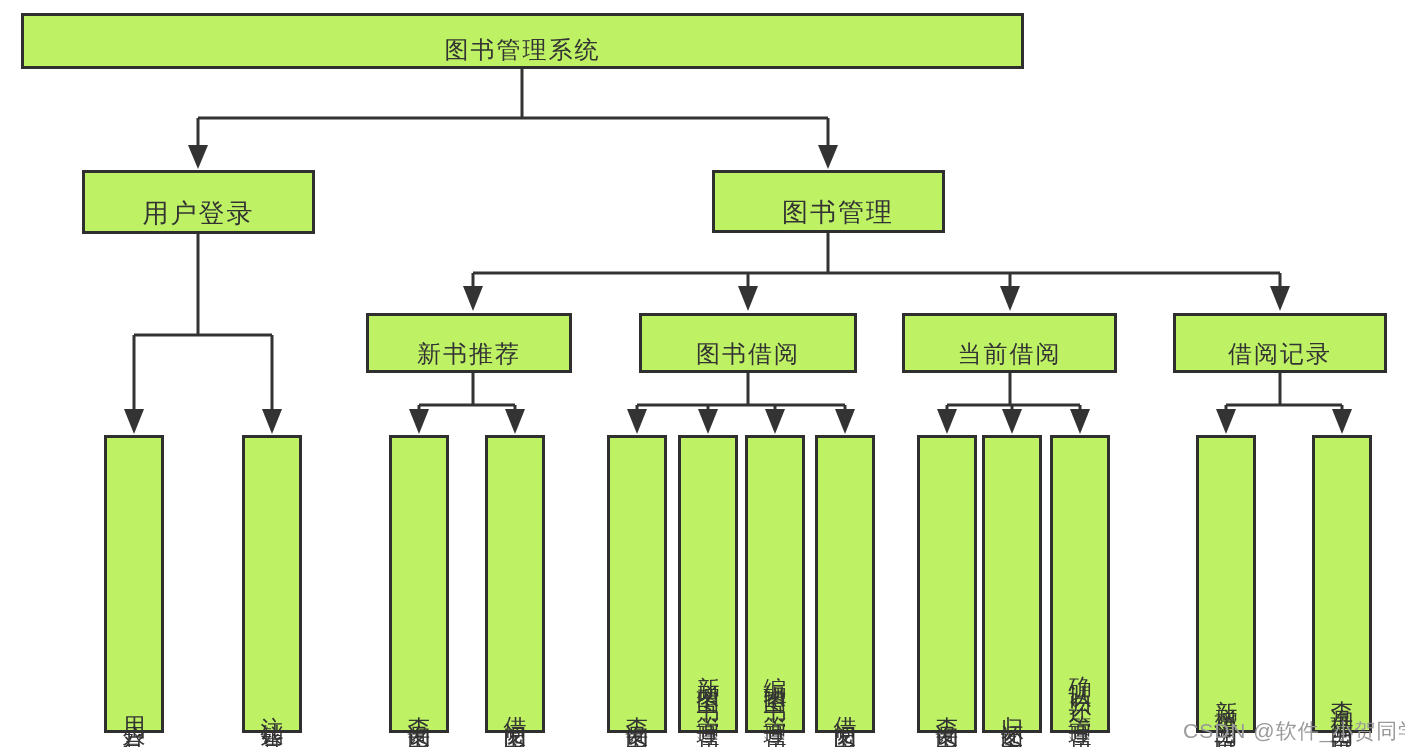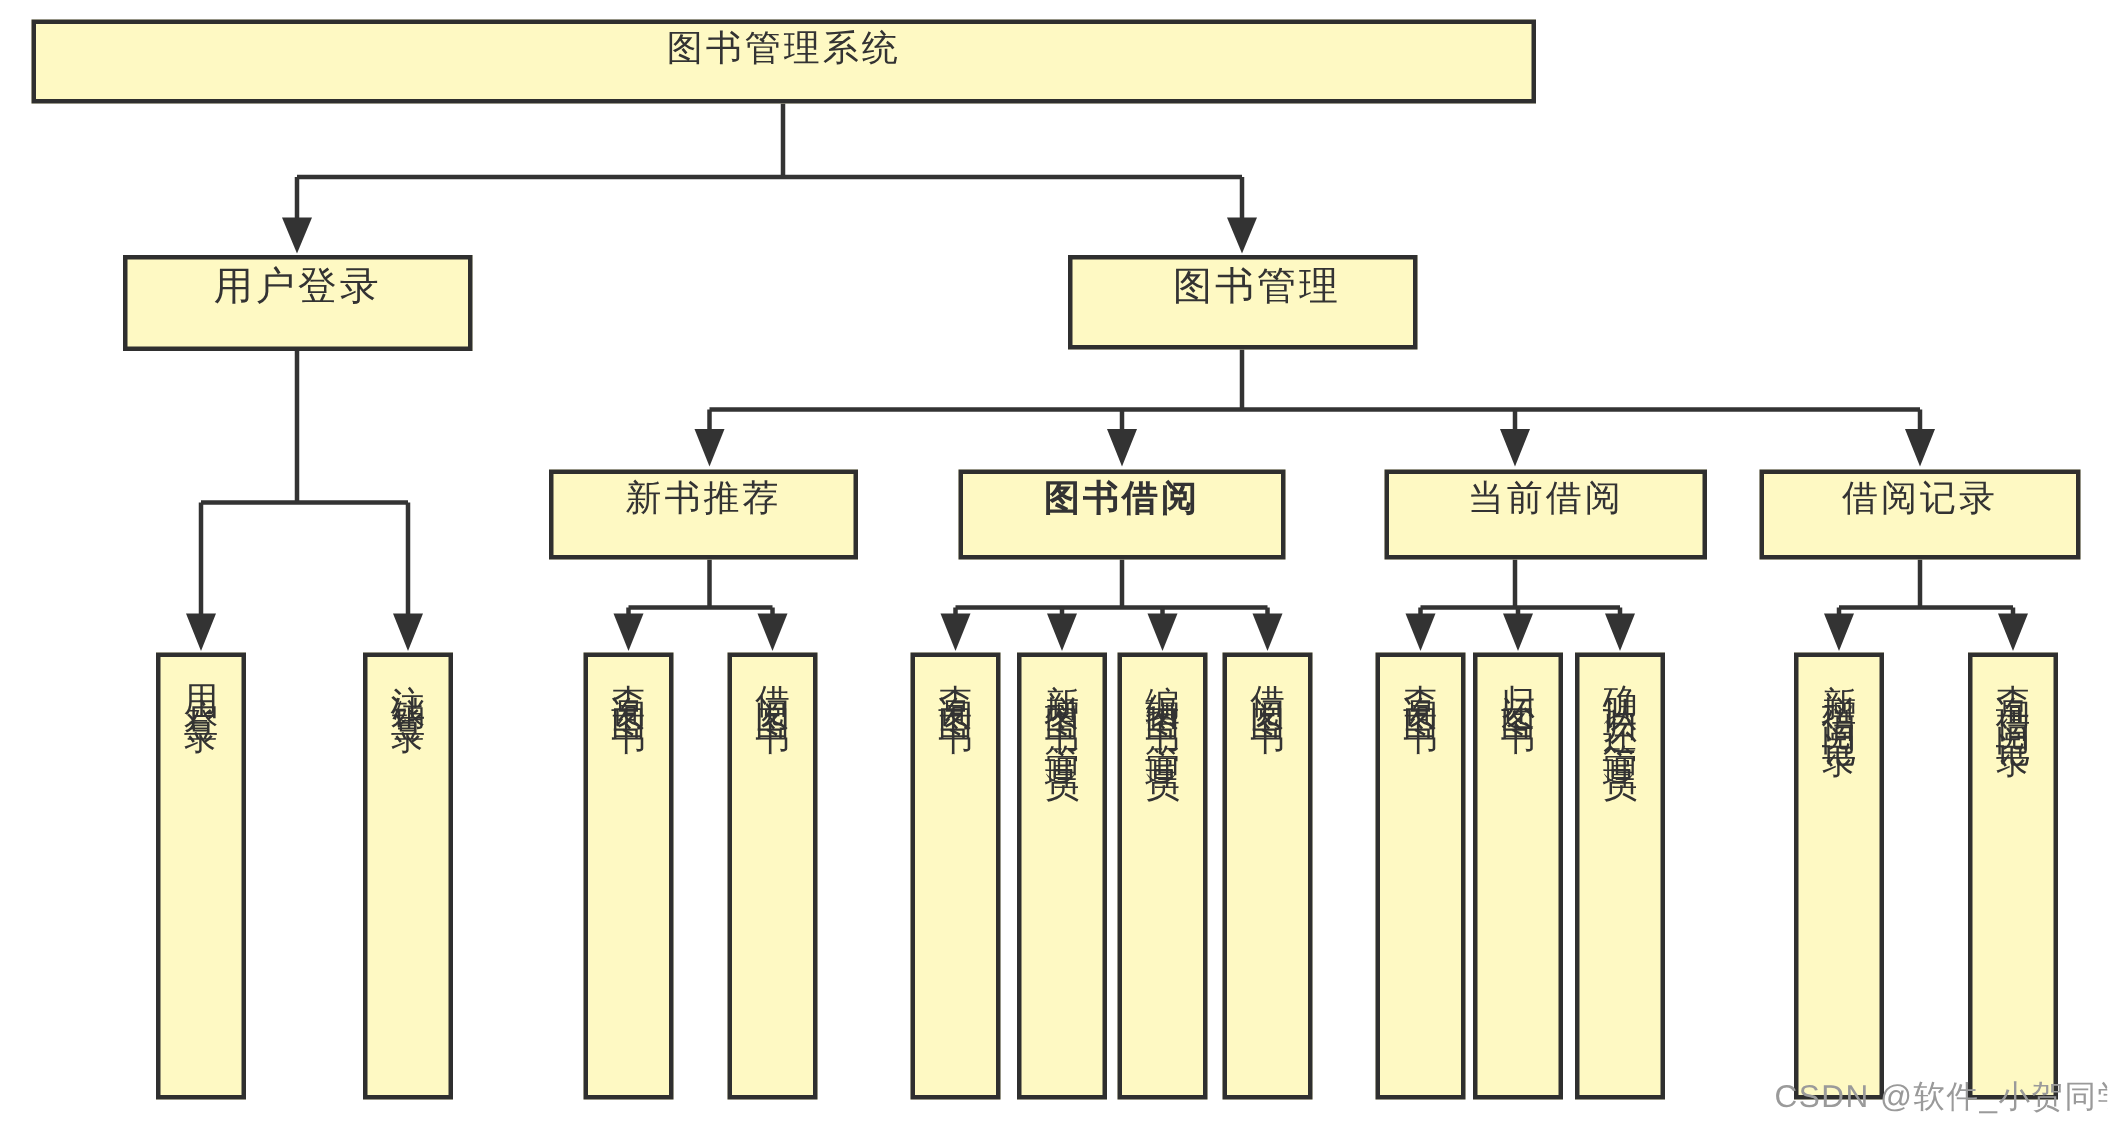--- a/index.html
+++ b/index.html
@@ -9,25 +9,25 @@
     height: 747px;
     background: #ffffff;
     font-family: "Liberation Sans", "DejaVu Sans", sans-serif;
     overflow: hidden;
   }
   .edges { position: absolute; left: 0; top: 0; width: 1405px; height: 747px; }
   .edges path { stroke: #333333; stroke-width: 3; fill: none; }
   .edges polygon { fill: #333333; stroke: none; }
   .box {
     position: absolute;
-    background: #fef9c3;
+    background: #bef264;
     border: 3px solid #2f2f2f;
     box-sizing: border-box;
     display: flex;
-    align-items: flex-start;
+    align-items: flex-end;
     justify-content: center;
     z-index: 2;
   }
   .hlabel {
     color: #333333;
     font-size: 24px;
     letter-spacing: 2px;
     white-space: nowrap;
   }
   .lv2 .hlabel { font-size: 26px; }
@@ -131,24 +131,24 @@
   <div class="box lv2" style="left:82px; top:170px; width:233px; height:64px;">
     <span class="hlabel">用户登录</span>
   </div>
   <div class="box lv2" style="left:712px; top:170px; width:233px; height:63px;padding-left:19px;">
     <span class="hlabel">图书管理</span>
   </div>
 
   <div class="box" style="left:366px; top:313px; width:206px; height:60px;">
     <span class="hlabel">新书推荐</span>
   </div>
-  <div class="box" style="left:639px; top:313px; width:218px; height:60px;font-weight:bold;">
+  <div class="box" style="left:639px; top:313px; width:218px; height:60px;">
     <span class="hlabel">图书借阅</span>
   </div>
-  <div class="box" style="left:923px; top:313px; width:215px; height:60px;">
+  <div class="box" style="left:902px; top:313px; width:215px; height:60px;">
     <span class="hlabel">当前借阅</span>
   </div>
   <div class="box" style="left:1173px; top:313px; width:214px; height:60px;">
     <span class="hlabel">借阅记录</span>
   </div>
 
   <div class="box" style="left:104px; top:435px; width:60px; height:298px;">
     <span class="vlabel">用户登录</span>
   </div>
   <div class="box" style="left:242px; top:435px; width:60px; height:298px;">

